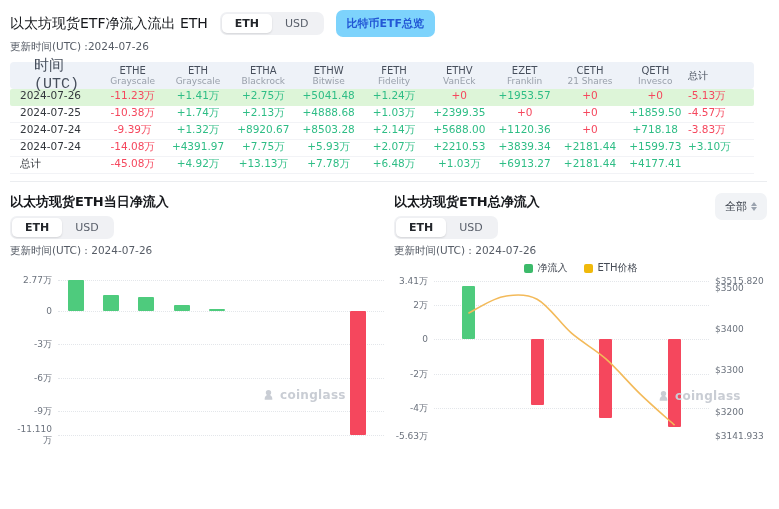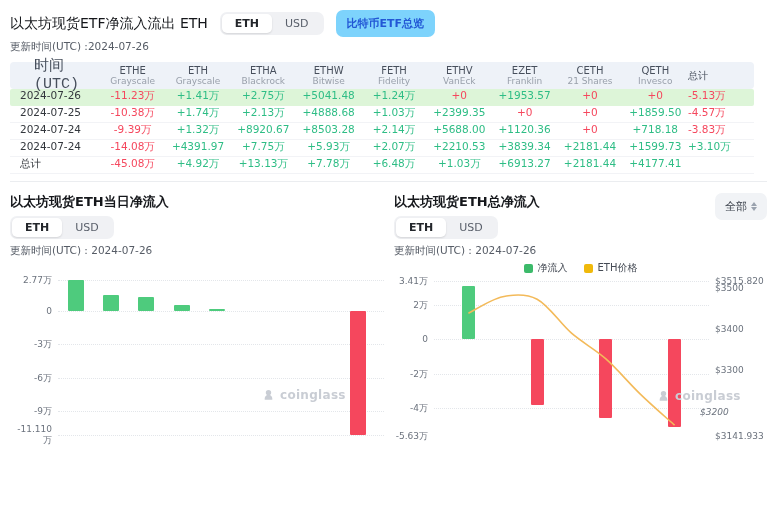--- a/index.html
+++ b/index.html
@@ -262,21 +262,21 @@
           <div class="ylab" style="left: 0px; width: 34px; top: 58.4679px;">0</div>
           <div class="grid" style="left: 40px; right: 58px; top: 92.76px;"></div>
           <div class="ylab" style="left: 0px; width: 34px; top: 92.76px;">-2万</div>
           <div class="grid" style="left: 40px; right: 58px; top: 127.052px;"></div>
           <div class="ylab" style="left: 0px; width: 34px; top: 127.052px;">-4万</div>
           <div class="ylab" style="left: 0px; width: 34px; top: 155px;">-5.63万</div>
           <div class="yrlab" style="right: 0px; width: 52px; top: 0px;">$3515.820</div>
           <div class="yrlab" style="right: 0px; width: 52px; top: 6.5584px;">$3500</div>
           <div class="yrlab" style="right: 0px; width: 52px; top: 48.0148px;">$3400</div>
           <div class="yrlab" style="right: 0px; width: 52px; top: 89.4712px;">$3300</div>
-          <div class="yrlab" style="right: 15px; width: 52px; top: 130.928px; font-style: italic;">$3200</div>
+          <div class="yrlab" style="right: 0px; width: 52px; top: 130.928px;">$3200</div>
           <div class="yrlab" style="right: 0px; width: 52px; top: 155px;">$3141.933</div>
           <div class="bar" style="left: 67.875px; width: 13px; top: 5.31527px; height: 53.1527px; background: rgb(78, 203, 125);"></div>
           <div class="bar" style="left: 136.625px; width: 13px; top: 58.4679px; height: 65.6692px; background: rgb(245, 71, 93);"></div>
           <div class="bar" style="left: 205.375px; width: 13px; top: 58.4679px; height: 78.3573px; background: rgb(245, 71, 93);"></div>
           <div class="bar" style="left: 274.125px; width: 13px; top: 58.4679px; height: 87.9591px; background: rgb(245, 71, 93);"></div>
           <svg class="lineplot" width="373" height="159">
             <path d="M74.4,32.3C80.1,29.5 97.3,18.0 108.8,15.7C120.2,13.3 131.7,12.1 143.1,18.2C154.6,24.2 166.0,42.2 177.5,52.2C189.0,62.1 200.4,67.7 211.9,77.9C223.3,88.0 234.8,102.0 246.3,113.1C257.7,124.2 274.9,139.0 280.6,144.2" fill="none" stroke="#f3ba5a" stroke-width="1.6"></path>
           </svg>
           <div class="wm" style="left: 263px; top: 108px;">
             <svg width="13" height="13" viewBox="0 0 24 24">

